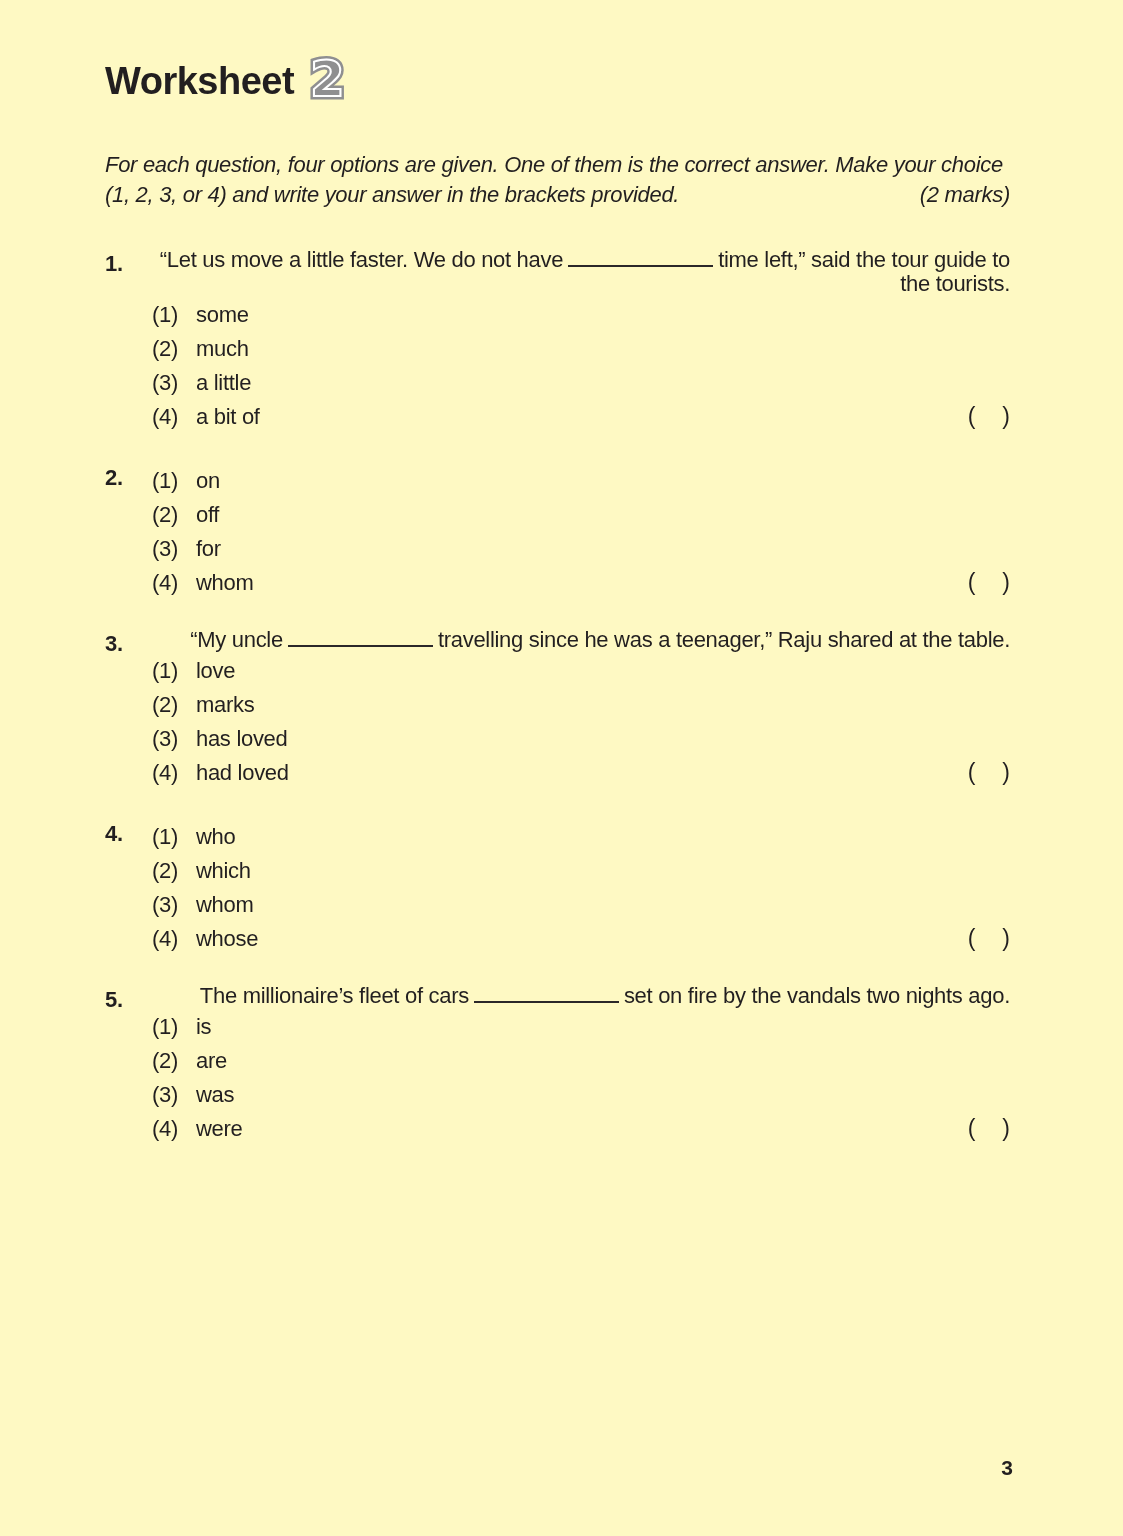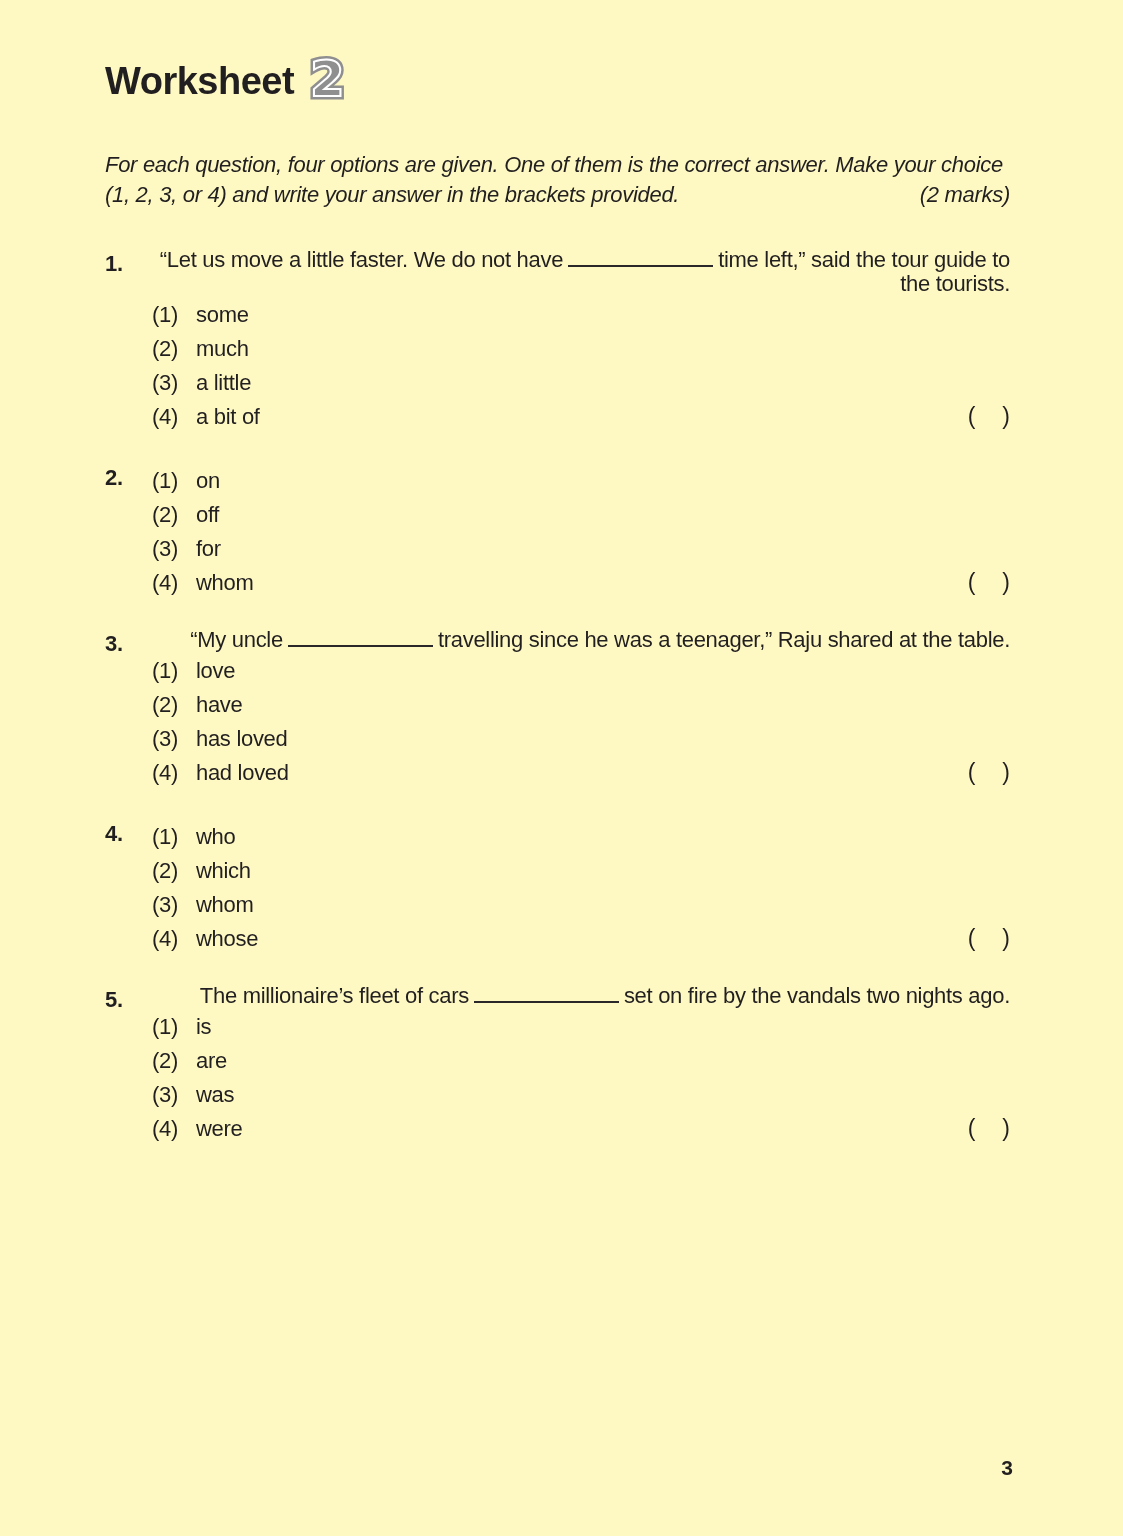--- a/index.html
+++ b/index.html
@@ -215,21 +215,21 @@
         <div class="q-num">3.</div>
         <div class="q-body">
           <p class="q-text"><span>“My uncle</span><span class="blank"></span><span>travelling since he was a teenager,” Raju shared at the table.</span></p>
           <ul class="options">
             <li>
                 <span class="opt-label">(1)</span>
                 <span>love</span>
               </li>
             <li>
                 <span class="opt-label">(2)</span>
-                <span>have</span>
+                <span>marks</span>
               </li>
             <li>
                 <span class="opt-label">(3)</span>
                 <span>has loved</span>
               </li>
             <li>
                 <span class="opt-label">(4)</span>
                 <span>had loved</span>
               </li>
           </ul>

